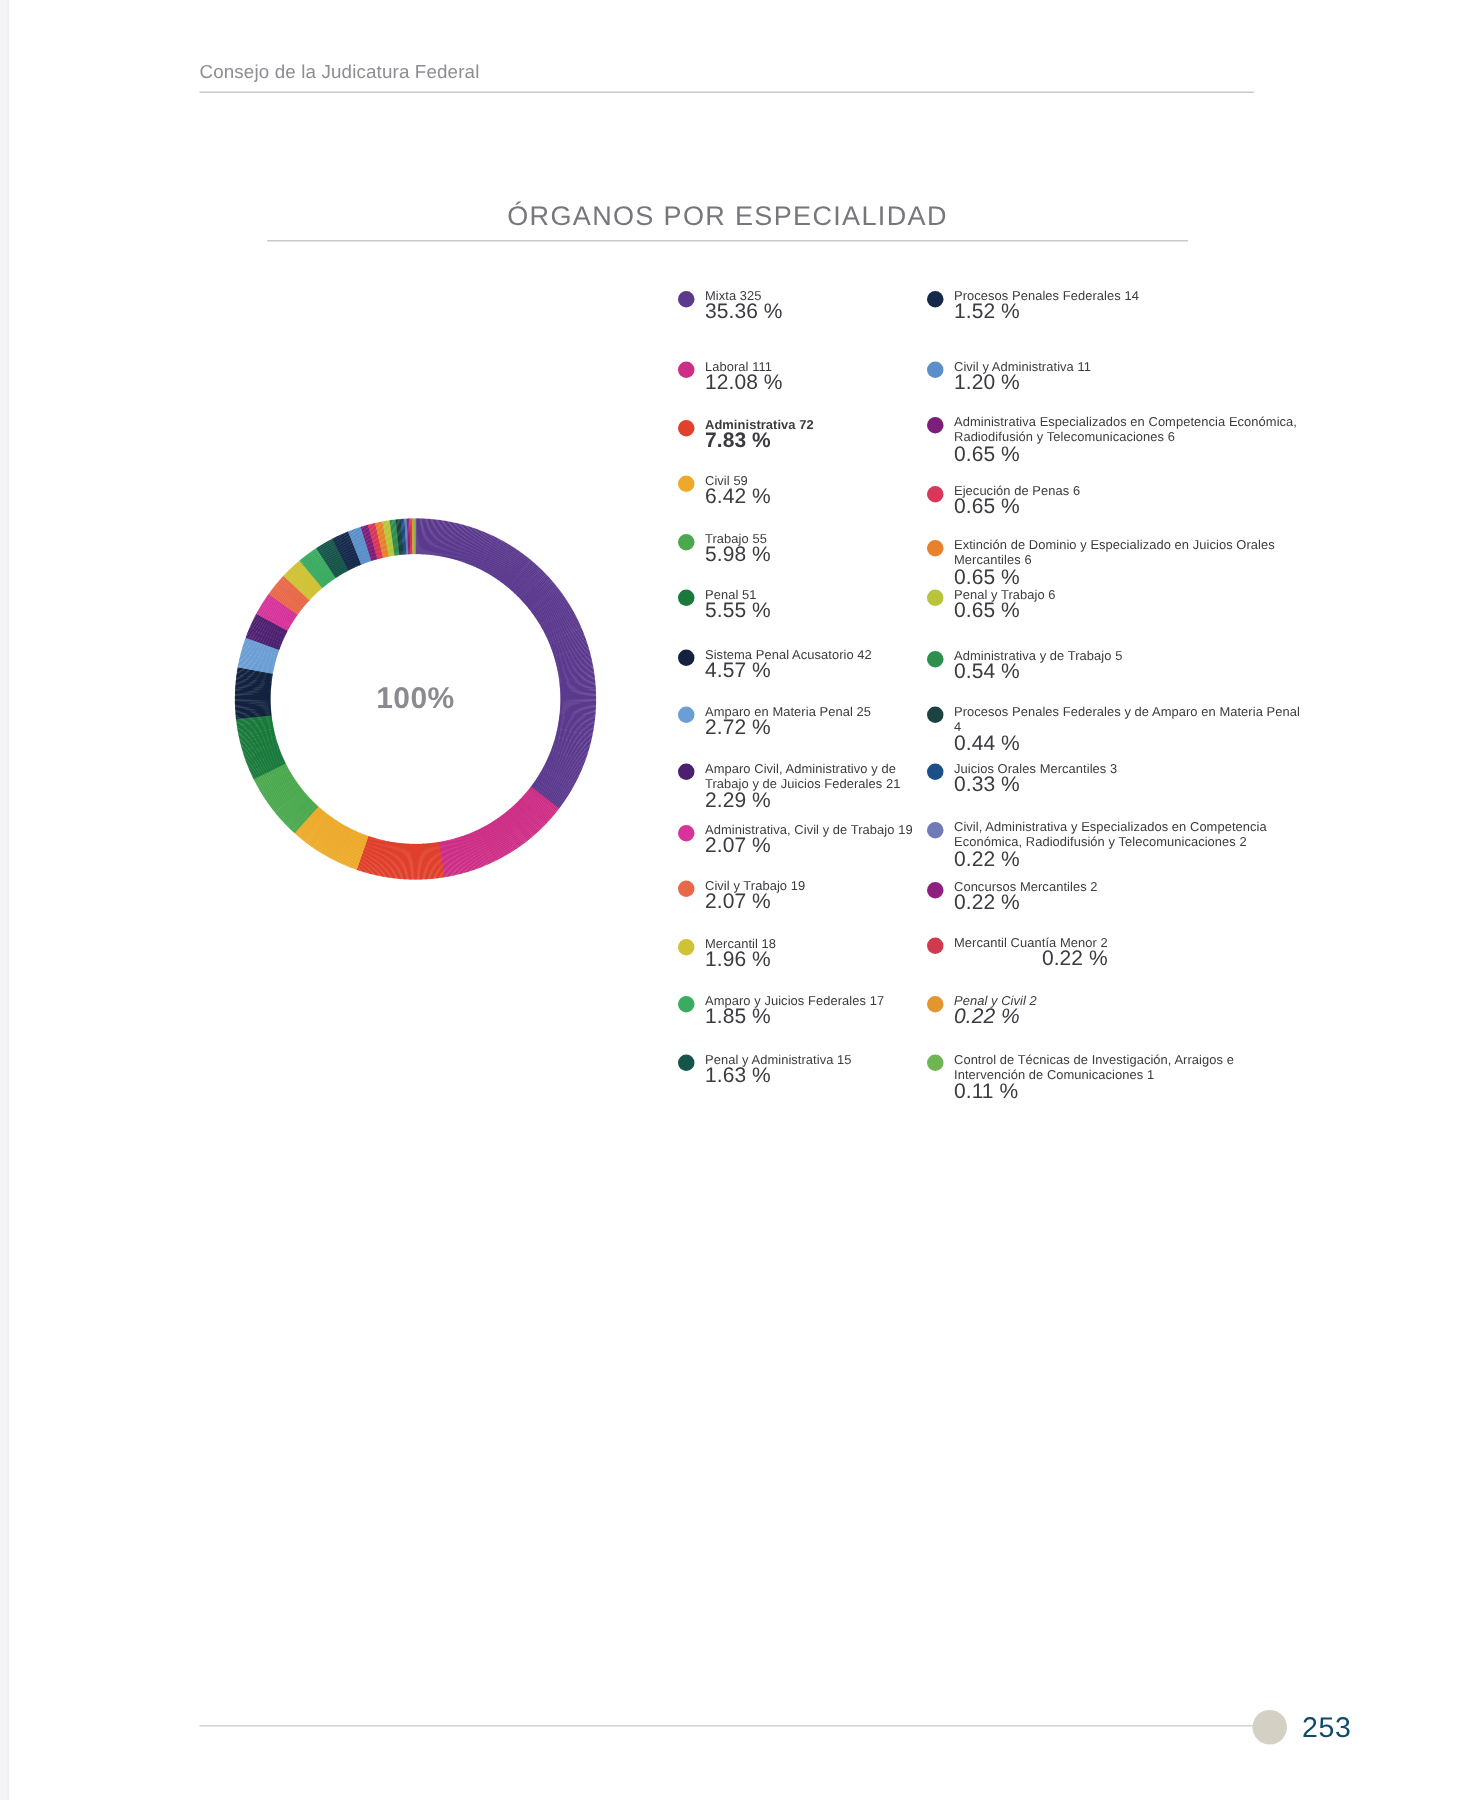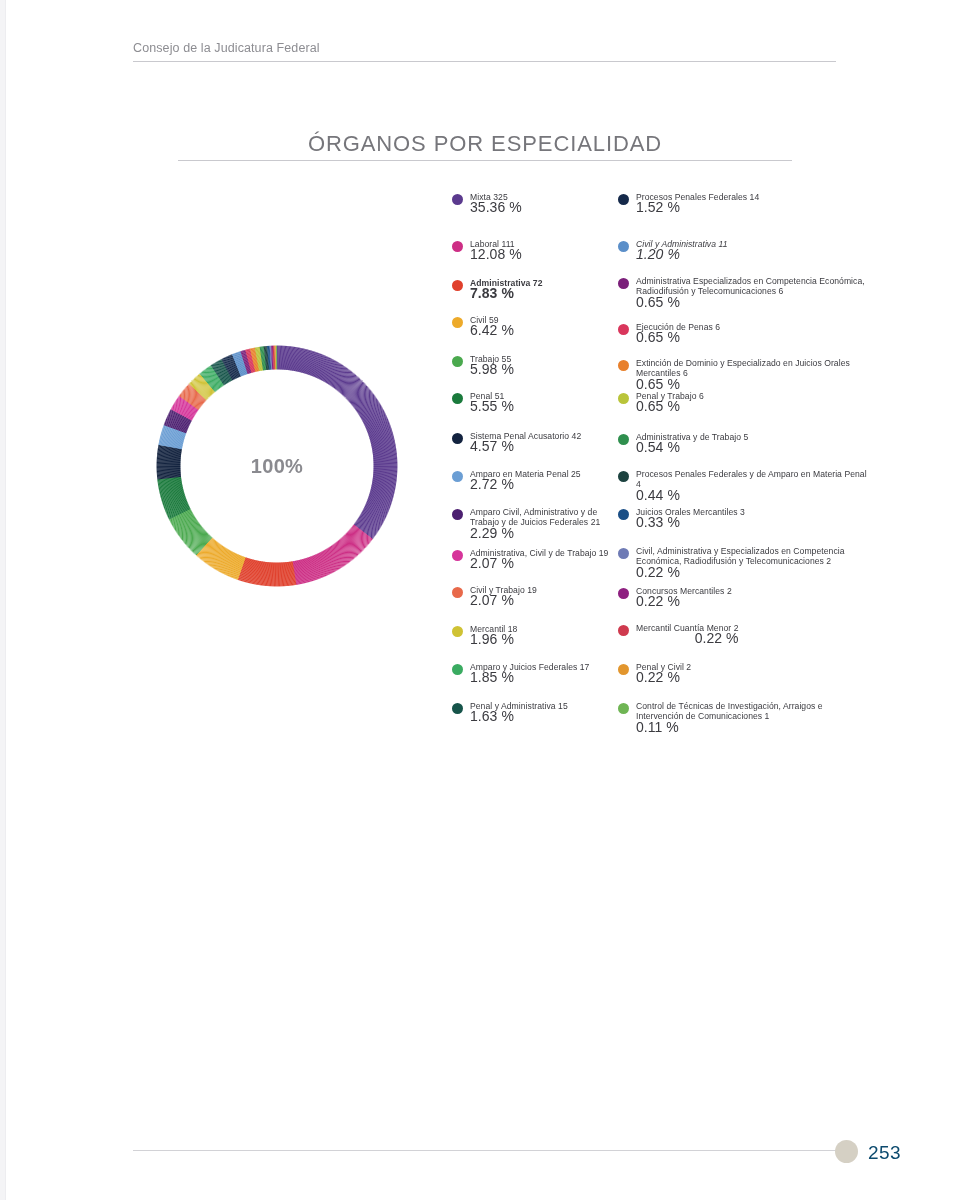--- a/index.html
+++ b/index.html
@@ -50,21 +50,21 @@
 
   
   .title-block {
     position: absolute;
     left: 178px;
     top: 132px;
     width: 614px;
     text-align: center;
   }
   .chart-title {
-    font-size: 22px;
+    font-size: 18px;
     color: #76767b;
     letter-spacing: 0.9px;
     line-height: 24px;
     white-space: nowrap;
   }
   .title-rule {
     margin-top: 4px;
     height: 1px;
     background: #c9c9ce;
     width: 100%;
@@ -1217,21 +1217,21 @@
         </div>
       </div>
     <div class="legend-col right" id="legend-right">
         <div class="legend-item" style="top: 0px;">
           <span class="legend-dot" style="background: rgb(21, 41, 74);"></span>
           <span class="legend-text">
             <span class="legend-label">Procesos Penales Federales 14</span>
             <span class="legend-pct">1.52 %</span>
           </span>
         </div>
-        <div class="legend-item" style="top: 47px; font-style: italic;">
+        <div class="legend-item" style="top: 47px;">
           <span class="legend-dot" style="background: rgb(91, 143, 201);"></span>
           <span class="legend-text">
             <span class="legend-label">Civil y Administrativa 11</span>
             <span class="legend-pct">1.20 %</span>
           </span>
         </div>
         <div class="legend-item" style="top: 84px;">
           <span class="legend-dot" style="background: rgb(123, 31, 122);"></span>
           <span class="legend-text">
             <span class="legend-label">Administrativa Especializados en Competencia Económica, Radiodifusión y Telecomunicaciones 6</span>
@@ -1294,21 +1294,21 @@
             <span class="legend-pct">0.22 %</span>
           </span>
         </div>
         <div class="legend-item" style="top: 431px; text-align: right;">
           <span class="legend-dot" style="background: rgb(207, 58, 78);"></span>
           <span class="legend-text">
             <span class="legend-label">Mercantil Cuantía Menor 2</span>
             <span class="legend-pct">0.22 %</span>
           </span>
         </div>
-        <div class="legend-item" style="top: 470px;">
+        <div class="legend-item" style="top: 470px; font-style: italic;">
           <span class="legend-dot" style="background: rgb(226, 150, 46);"></span>
           <span class="legend-text">
             <span class="legend-label">Penal y Civil 2</span>
             <span class="legend-pct">0.22 %</span>
           </span>
         </div>
         <div class="legend-item" style="top: 509px;">
           <span class="legend-dot" style="background: rgb(111, 181, 84);"></span>
           <span class="legend-text">
             <span class="legend-label">Control de Técnicas de Investigación, Arraigos e Intervención de Comunicaciones 1</span>

